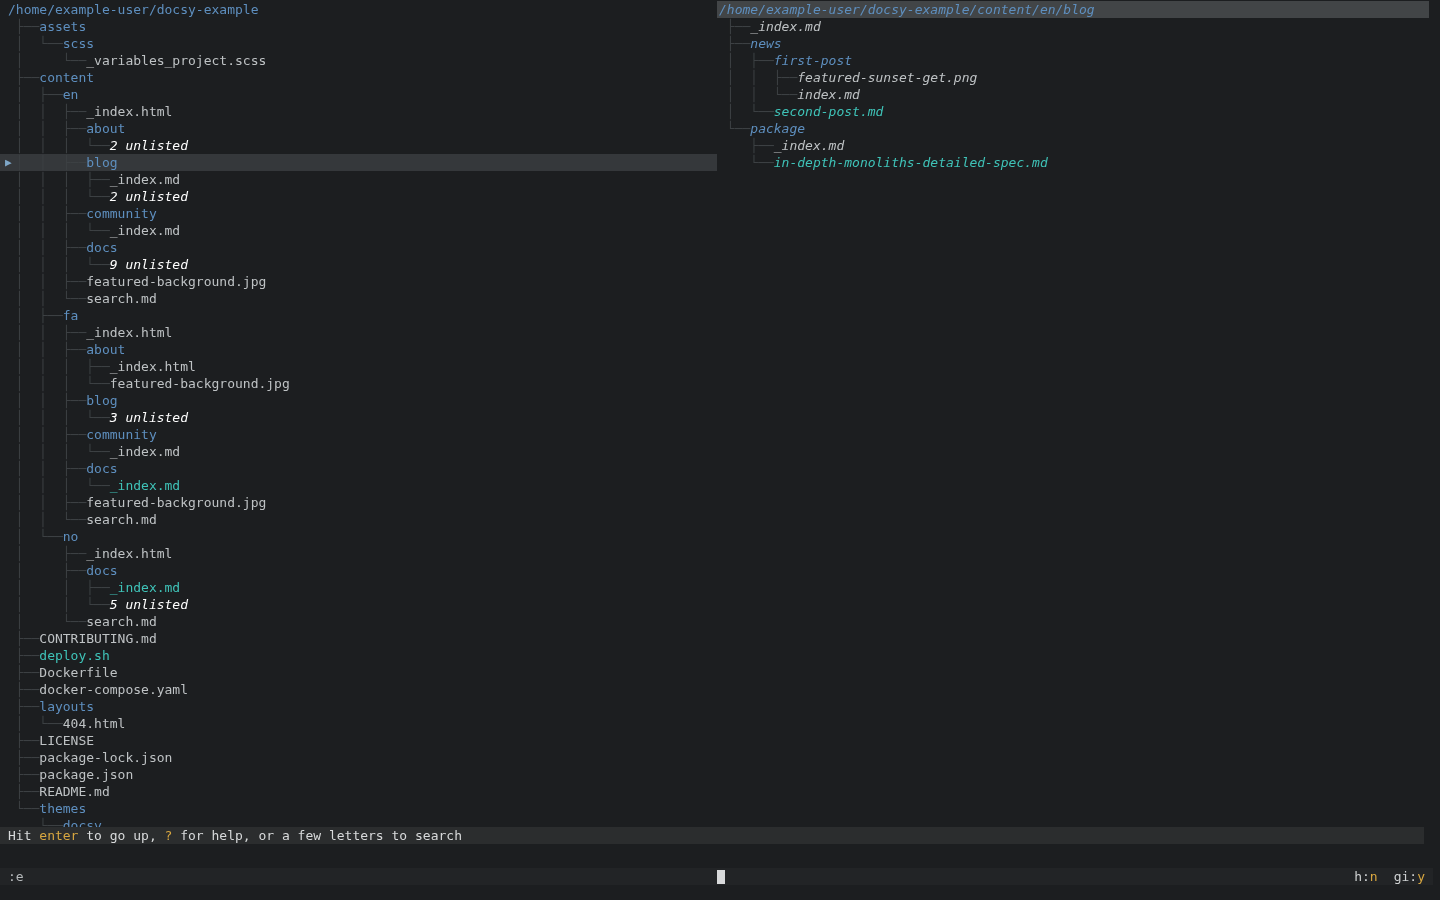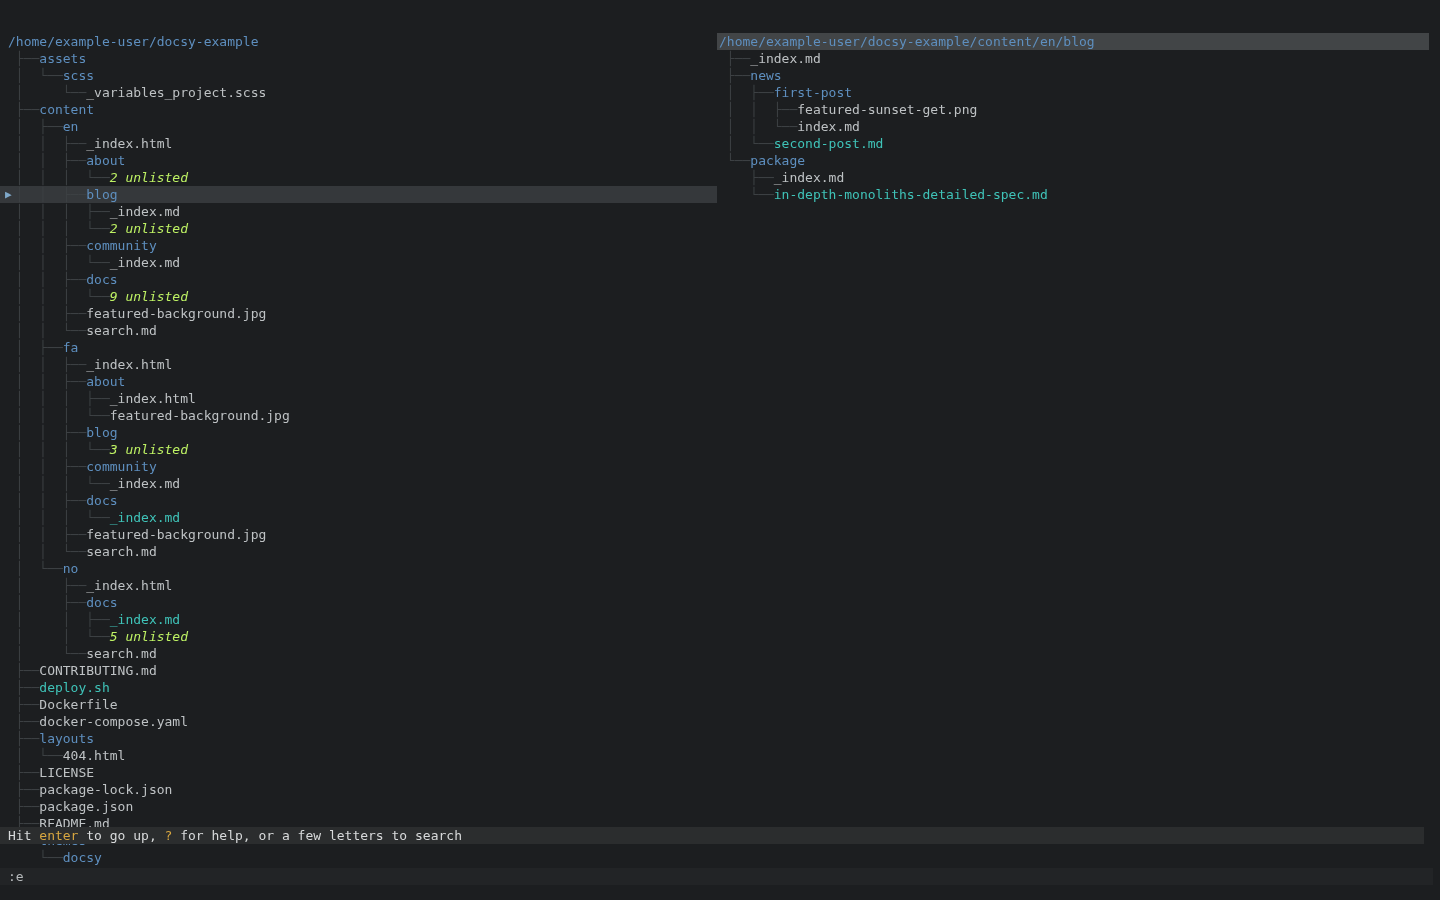--- a/index.html
+++ b/index.html
@@ -6,48 +6,48 @@
   html, body {
     width: 1440px; height: 900px;
     background: #1c1e20;
     font-family: "DejaVu Sans Mono", "Liberation Mono", monospace;
     font-size: 13px;
     line-height: 17px;
     overflow: hidden;
   }
   .screen { position: relative; width: 1440px; height: 900px; }
 
-  .panel { position: absolute; top: 1px; margin-top: 32px; }
+  .panel { position: absolute; top: 1px; }
   .panel-left  { left: 0;     width: 717px; }
   .panel-right { left: 717px; width: 723px; }
 
   .row {
     position: relative;
     height: 17px;
     white-space: pre;
     color: #bec2c4;
   }
   .panel-left  .row { padding-left: 8px; }
-  .panel-right .row { padding-left: 2px; width: 712px; }
+  .panel-right .row { padding-left: 2px; width: 712px; font-style: italic; }
 
   .row.sel      { background: #35383b; }
   .row.sel-root { background: #424547; }
 
   .marker {
     position: absolute; left: 5px; top: 0;
     color: #7fa8c9; font-size: 11px;
   }
   .panel-left .row .txt { display: inline-block; }
 
   .branch { color: #3c4043; }
   .k-root     { color: #5e8fbf; }
   .k-dir      { color: #5e8fbf; }
   .k-file     { color: #bec2c4; }
   .k-special  { color: #3fc3b8; text-align: center; }
-  .k-unlisted { color: #bef264; font-style: italic; }
+  .k-unlisted { color: #ffffff; font-style: italic; }
 
   .status-bar {
     position: absolute; top: 827px; left: 0;
     width: 1424px; height: 17px;
     background: #2b2d2e;
     color: #d8dadb;
     white-space: pre;
     padding-left: 8px;
   }
   .status-bar .key { color: #d8a740; }
@@ -147,15 +147,20 @@
       <div class="row"><span class="branch"> │  └──</span><span class="k-special">second-post.md</span></div>
       <div class="row"><span class="branch"> └──</span><span class="k-dir">package</span></div>
       <div class="row"><span class="branch">    ├──</span><span class="k-file">_index.md</span></div>
       <div class="row"><span class="branch">    └──</span><span class="k-special">in-depth-monoliths-detailed-spec.md</span></div>
     </div>
 
   <div class="status-bar" id="status-bar"><span>Hit </span><span class="key">enter</span><span> to go up, </span><span class="key">?</span><span> for help, or a few letters to search</span></div>
 
   <div class="input-bar">
     <div class="input-left"><span>:e</span></div>
+    <div class="input-right">
+      <span class="cursor"></span>
+      <span></span>
+      <span class="flags" id="flags"><span class="flag"><span class="flag-label">h:</span><span class="flag-value">n</span></span><span class="flag"><span class="flag-label">gi:</span><span class="flag-value">y</span></span></span>
+    </div>
   </div>
 
 </div>
 
 </body></html>

